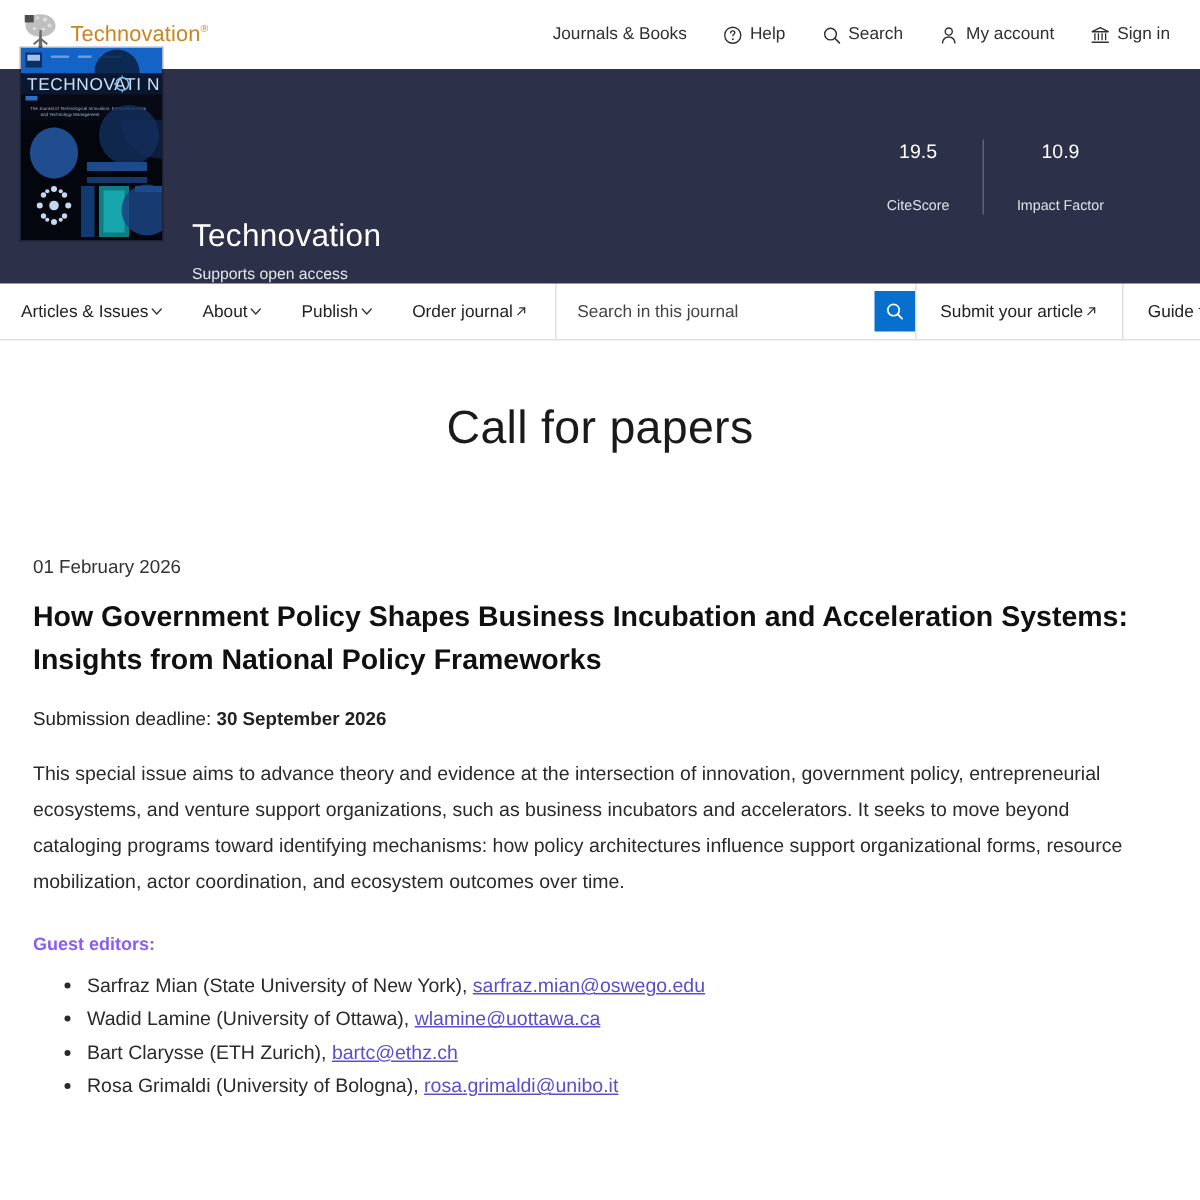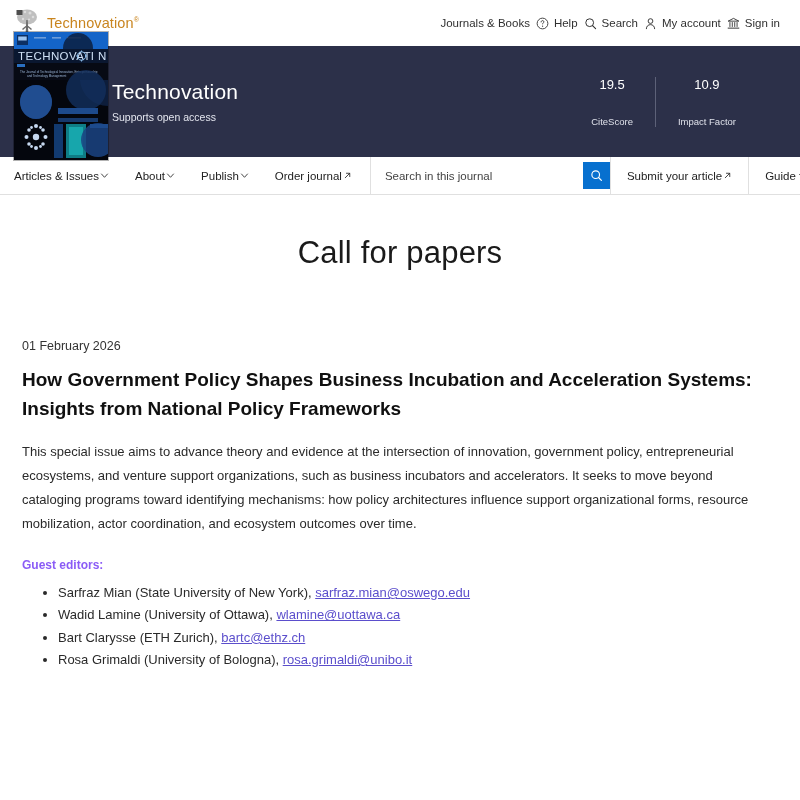--- a/index.html
+++ b/index.html
@@ -37,41 +37,42 @@
     font-family: "Liberation Sans", sans-serif;
   }
   .sd-wordmark sup {
     font-size: 7px;
     vertical-align: super;
   }
   .topnav {
     margin-left: auto;
     display: flex;
     align-items: center;
-    gap: 6px;
+    gap: 24px;
     padding-right: 6px;
   }
   .topnav-item {
     display: flex;
     align-items: center;
     gap: 5px;
     font-size: 11.5px;
     color: #303030;
     white-space: nowrap;
     cursor: pointer;
   }
   .topnav-item svg { display: block; }
 
   
   .banner {
     position: relative;
-    height: 111px;
+    height: 143px;
     background: #2c3049;
     display: flex;
-    align-items: center;
+    align-items: flex-end;
+    padding-left: 16px;
   }
   .cover-wrap {
     position: absolute;
     left: 14px;
     top: -14px;
     width: 94px;
     height: 128px;
     overflow: hidden;
     background: #05070f;
     box-shadow: 0 0 0 1px rgba(0,0,0,.3);
@@ -433,20 +434,24 @@
   </div>
 </div>
 
 <h2 class="page-title">Call for papers</h2>
 
 <div class="content">
   <div class="cfp-date">01 February 2026</div>
 
   <h3 class="cfp-title">How Government Policy Shapes Business Incubation and Acceleration Systems: Insights from National Policy Frameworks</h3>
 
+  <p class="cfp-deadline">
+    <span>Submission deadline:</span>
+    <b>30 September 2026</b>
+  </p>
 
   <p class="cfp-body">This special issue aims to advance theory and evidence at the intersection of innovation, government policy, entrepreneurial ecosystems, and venture support organizations, such as business incubators and accelerators. It seeks to move beyond cataloging programs toward identifying mechanisms: how policy architectures influence support organizational forms, resource mobilization, actor coordination, and ecosystem outcomes over time.</p>
 
   <div class="editors-label">Guest editors:</div>
 
   <ul class="editors-list">
     <li>
       <span>Sarfraz Mian (State University of New York), </span><a class="ed-mail">sarfraz.mian@oswego.edu</a>
     </li>
     <li>

